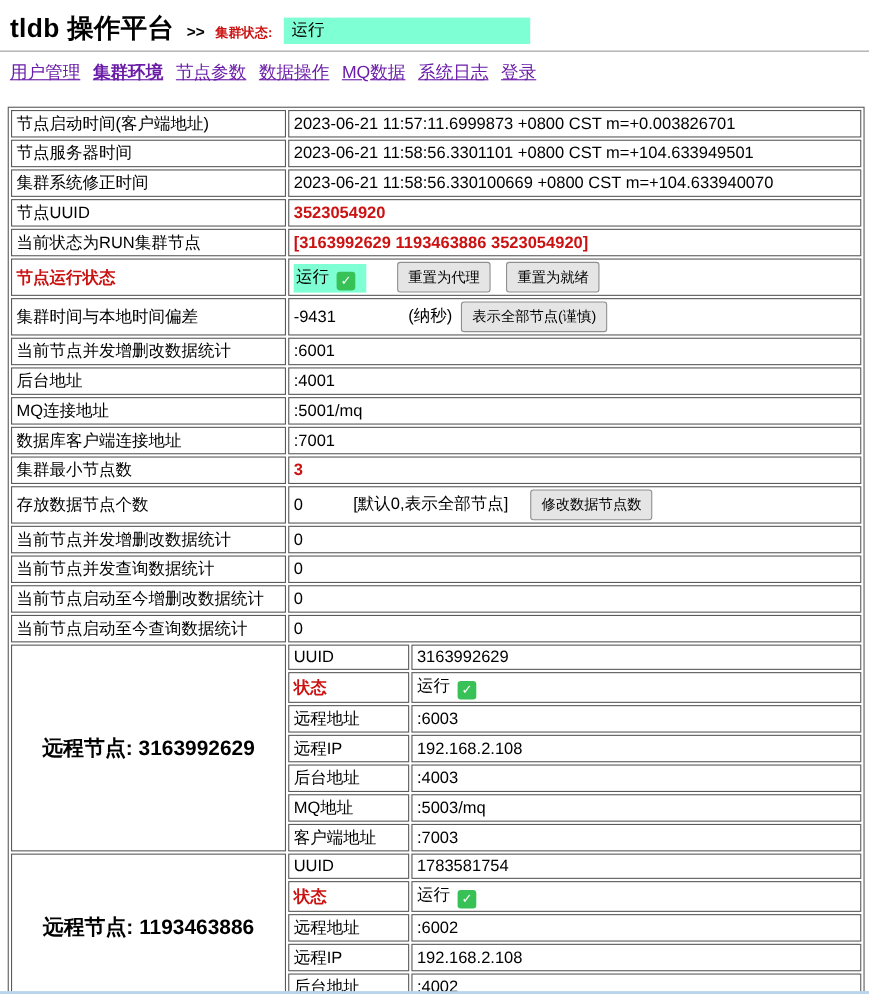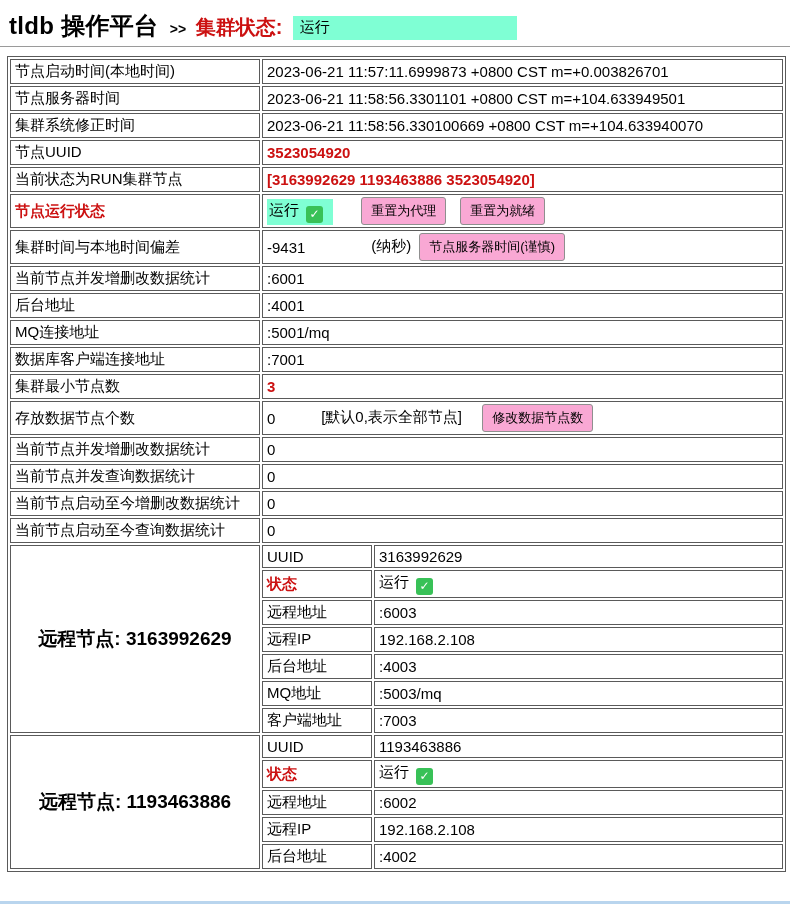--- a/index.html
+++ b/index.html
@@ -14,21 +14,21 @@
   body{
     width:790px;height:904px;overflow:hidden;background:#fff;color:#000;
     font-family:"Liberation Sans","DejaVu Sans",sans-serif;
   }
   .page{padding:8px 5px 0 7px;position:relative;}
 
   
   .titlebar{white-space:nowrap;margin:2px 0 0 2px;height:26px;}
   .app-title{font-size:24px;font-weight:bold;letter-spacing:.3px;}
   .crumb-sep{font-size:14px;font-weight:bold;margin:0 5px 0 7px;}
-  .crumb-label{color:var(--red);font-weight:bold;font-size:20px;margin-right:6px;}
+  .crumb-label{color:var(--red);font-weight:bold;font-size:12px;margin-right:6px;}
   .crumb-value{
     display:inline-block;width:224px;background:var(--hl);
     font-size:15px;padding:2px 0 3px 7px;vertical-align:2px;
   }
   .rule{border:none;border-top:1px solid #9a9a9a;margin:10px -5px 9px -7px;}
 
   
   .nav{font-size:16px;margin:0 0 20px 2px;}
   .nav a{color:var(--link);text-decoration:underline;margin-right:7px;}
   .nav a.active{font-weight:bold;}
@@ -45,21 +45,21 @@
   td.red-t{color:var(--red);font-weight:bold;}
   td.node-title{text-align:center;vertical-align:middle;font-weight:bold;font-size:19px;}
 
   .hl-box{background:var(--hl);display:inline-block;padding:2px 10px 2px 2px;}
   .check{
     display:inline-block;width:17px;height:17px;background:var(--green);
     border-radius:3px;color:#fff;font-size:12px;line-height:17px;text-align:center;
     font-weight:bold;margin-left:7px;vertical-align:-3px;
   }
   .btn{
-    font-family:inherit;font-size:13px;color:#000;background:#f9a8d4;
+    font-family:inherit;font-size:13px;color:#000;background:#e5e5e5;
     border:1px solid #8f8f8f;border-radius:3px;padding:4px 9px;margin-left:10px;
     cursor:pointer;
   }
   .gap-l{margin-left:24px;}
   .inline-input{
     border:none;outline:none;background:transparent;font:inherit;
     padding:0;vertical-align:middle;
   }
   .w100{width:100px;} .w50{width:50px;}
   .note{font-size:15px;}
@@ -74,31 +74,40 @@
 
   <div class="titlebar">
     <span class="app-title">tldb 操作平台</span>
     <span class="crumb-sep">&gt;&gt;</span>
     <span class="crumb-label">集群状态:</span>
     <span class="crumb-value">运行</span>
   </div>
 
   <hr class="rule">
 
+  <div class="nav">
+    <a href="#">用户管理</a>
+    <a href="#" class="active">集群环境</a>
+    <a href="#">节点参数</a>
+    <a href="#">数据操作</a>
+    <a href="#">MQ数据</a>
+    <a href="#">系统日志</a>
+    <a href="#">登录</a>
+  </div>
 
   <table class="main">
     <colgroup>
         <col style="width:250px">
         <col style="width:110px">
         <col>
       </colgroup>
 
     <tbody>
         <tr>
-      <td>节点启动时间(本地时间)</td>
+      <td>节点启动时间(客户端地址)</td>
       <td colspan="2">2023-06-21 11:57:11.6999873 +0800 CST m=+0.003826701</td>
     </tr>
     <tr>
       <td>节点服务器时间</td>
       <td colspan="2">2023-06-21 11:58:56.3301101 +0800 CST m=+104.633949501</td>
     </tr>
     <tr>
       <td>集群系统修正时间</td>
       <td colspan="2">2023-06-21 11:58:56.330100669 +0800 CST m=+104.633940070</td>
     </tr>
@@ -118,21 +127,21 @@
         <button class="btn gap-l">重置为代理</button>
         <button class="btn">重置为就绪</button>
       </td>
     </tr>
 
     <tr>
       <td>集群时间与本地时间偏差</td>
       <td colspan="2">
         <input class="inline-input w100" value="-9431" style="">
         <span class="note">(纳秒)</span>
-        <button class="btn" style="margin-left:4px">节点服务器时间(谨慎)</button>
+        <button class="btn" style="margin-left:4px">表示全部节点(谨慎)</button>
       </td>
     </tr>
 
     <tr>
       <td>当前节点并发增删改数据统计</td>
       <td colspan="2">:6001</td>
     </tr>
     <tr>
       <td>后台地址</td>
       <td colspan="2">:4001</td>
@@ -202,21 +211,21 @@
       <td>:5003/mq</td>
     </tr>
     <tr>
       <td>客户端地址</td>
       <td>:7003</td>
     </tr>
 
     <tr>
       <td rowspan="5" class="node-title">远程节点: 1193463886</td>
       <td>UUID</td>
-      <td>1193463886</td>
+      <td>1783581754</td>
     </tr>
     <tr>
       <td class="red-t">状态</td>
       <td><span>运行</span><span class="check">✓</span></td>
     </tr>
     <tr>
       <td>远程地址</td>
       <td>:6002</td>
     </tr>
     <tr>

